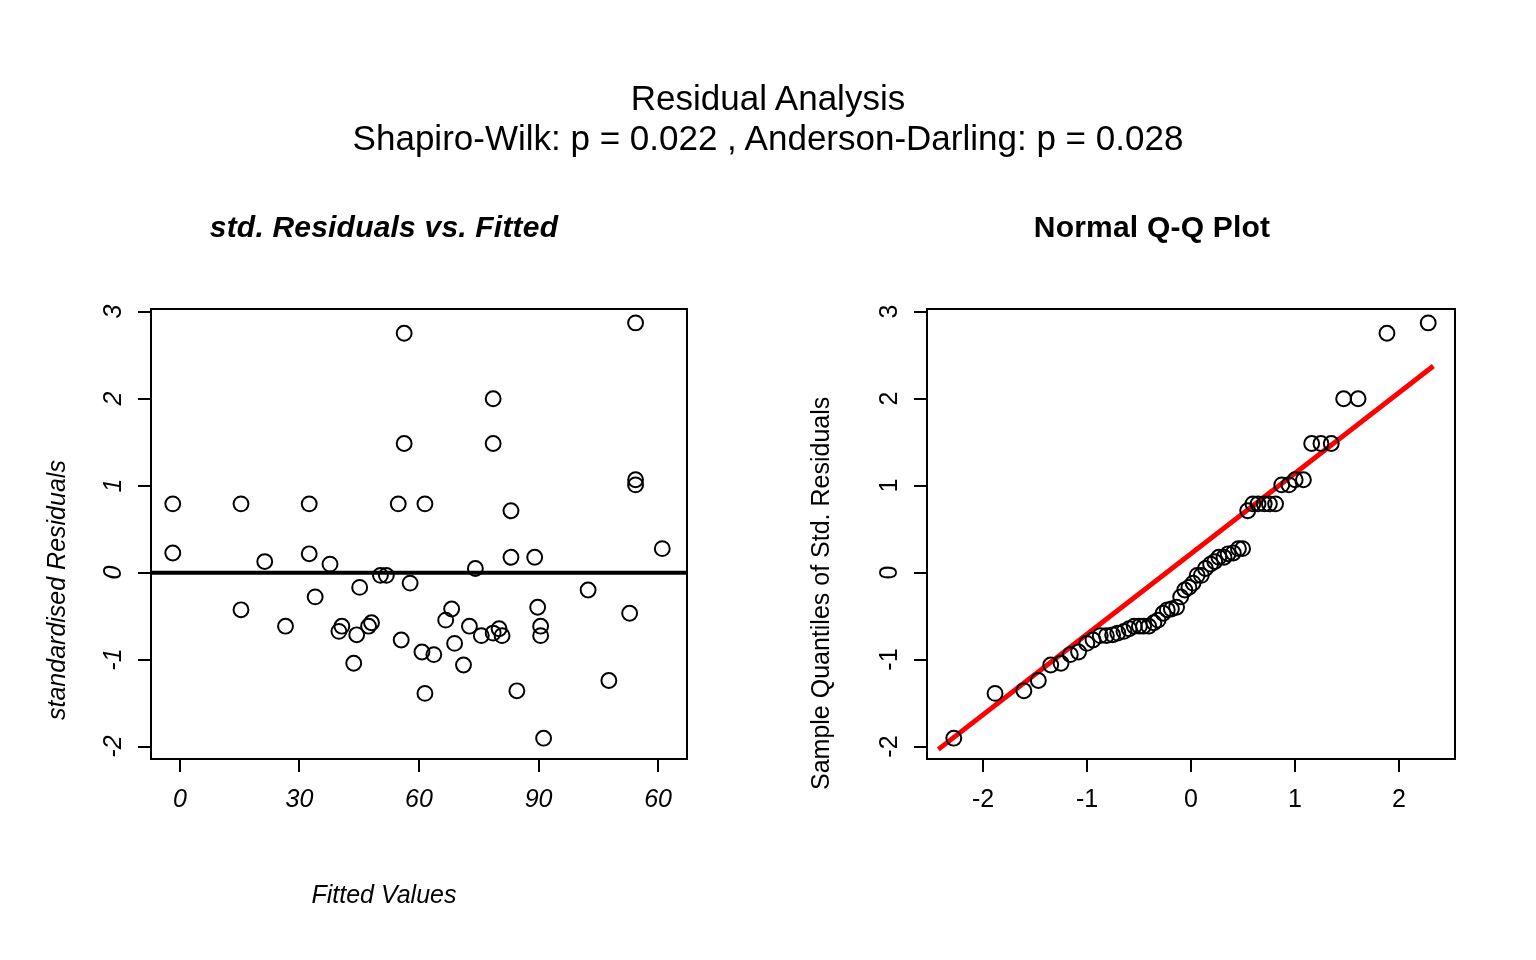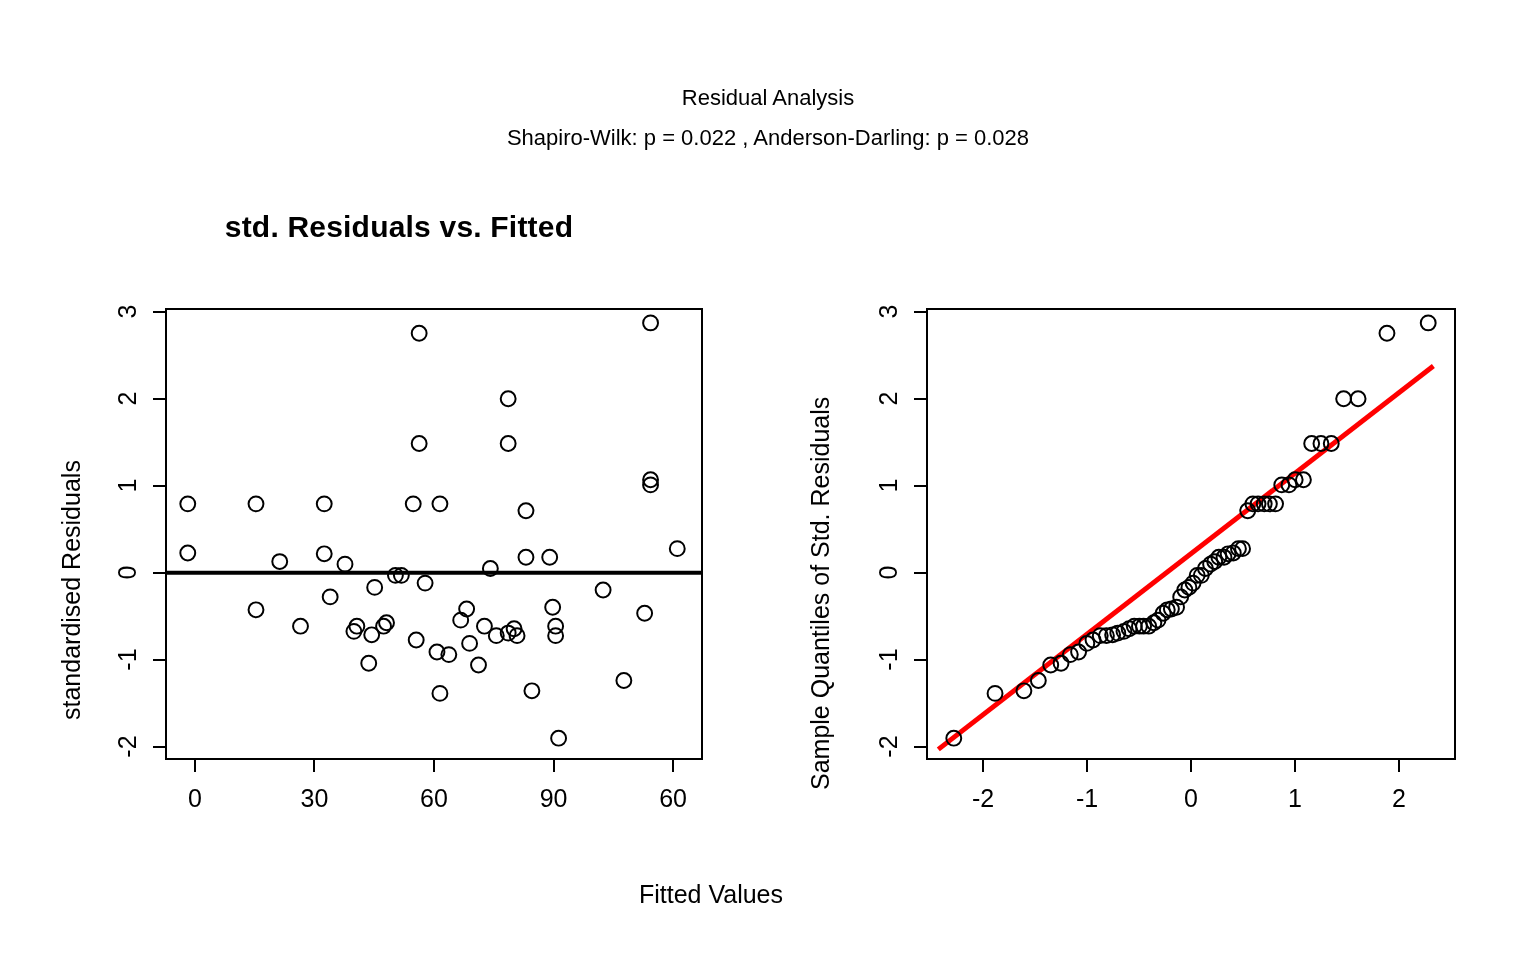--- a/index.html
+++ b/index.html
@@ -19,32 +19,32 @@
     position: relative;
     width: 1536px;
     height: 960px;
   }
   .suptitle {
     position: absolute;
     left: 0;
     top: 78px;
     width: 1536px;
     text-align: center;
-    font-size: 22px;
+    font-size: 35px;
     line-height: 40px;
     color: #000;
   }
   .suptitle .line2 { display: block; }
 
   .panel {
     position: absolute;
     top: 180px;
     height: 760px;
   }
-  #panel-left  { left: 15px;   width: 768px; }
+  #panel-left  { left: 0px;   width: 768px; font-style: italic; }
   #panel-right { left: 768px; width: 768px; }
 
   .panel-title {
     position: absolute;
     top: 30px;
     width: 100%;
     text-align: center;
     font-size: 30px;
     font-weight: bold;
     letter-spacing: 0.2px;
@@ -158,21 +158,21 @@
           <circle cx="439.3666666666667" cy="282.5" r="7.5" fill="none" stroke="#000" stroke-width="2"></circle>
           <circle cx="460.2888888888889" cy="373.7692307692308" r="7.5" fill="none" stroke="#000" stroke-width="2"></circle>
           <circle cx="481.2111111111111" cy="305.96923076923076" r="7.5" fill="none" stroke="#000" stroke-width="2"></circle>
           <circle cx="487.18888888888887" cy="13.03846153846149" r="7.5" fill="none" stroke="#000" stroke-width="2"></circle>
           <circle cx="487.18888888888887" cy="171.23846153846148" r="7.5" fill="none" stroke="#000" stroke-width="2"></circle>
           <circle cx="487.18888888888887" cy="176.45384615384614" r="7.5" fill="none" stroke="#000" stroke-width="2"></circle>
           <circle cx="514.088888888889" cy="240.77692307692308" r="7.5" fill="none" stroke="#000" stroke-width="2"></circle>
         </svg>
     </div>
     <div class="ylab" id="ylab-left" style="left:42px; top:540px;">standardised Residuals</div>
-    <div class="xlab" style="top:700px;text-align:right;">Fitted Values</div>
+    <div class="xlab" style="top:700px;">Fitted Values</div>
     <div id="ticks-left">
         <div class="tick-y" style="left: 92px; top: 551.962px;">-2</div>
         <div class="axisline" style="left: 138px; top: 565.962px; width: 12px; height: 2px;"></div>
         <div class="tick-y" style="left: 92px; top: 465.038px;">-1</div>
         <div class="axisline" style="left: 138px; top: 479.038px; width: 12px; height: 2px;"></div>
         <div class="tick-y" style="left: 92px; top: 378.115px;">0</div>
         <div class="axisline" style="left: 138px; top: 392.115px; width: 12px; height: 2px;"></div>
         <div class="tick-y" style="left: 92px; top: 291.192px;">1</div>
         <div class="axisline" style="left: 138px; top: 305.192px; width: 12px; height: 2px;"></div>
         <div class="tick-y" style="left: 92px; top: 204.269px;">2</div>
@@ -186,20 +186,21 @@
         <div class="tick-x" style="left: 389px; top: 604px;">60</div>
         <div class="axisline" style="left: 418px; top: 580px; width: 2px; height: 12px;"></div>
         <div class="tick-x" style="left: 508.556px; top: 604px;">90</div>
         <div class="axisline" style="left: 537.556px; top: 580px; width: 2px; height: 12px;"></div>
         <div class="tick-x" style="left: 628.111px; top: 604px;">60</div>
         <div class="axisline" style="left: 657.111px; top: 580px; width: 2px; height: 12px;"></div>
       </div>
   </div>
 
   <div class="panel" id="panel-right">
+    <div class="panel-title">Normal Q-Q Plot</div>
     <div class="plotbox" id="plotbox-right">
       <svg class="pts" id="svg-right" viewBox="0 0 530 452" preserveAspectRatio="none">
           <line x1="10.392156862745061" y1="443.3076923076923" x2="509.2156862745099" y2="56.49999999999994" stroke="#FF0000" stroke-width="5"></line>
           <circle cx="25.98039215686275" cy="432.0076923076923" r="7.5" fill="none" stroke="#000" stroke-width="2"></circle>
           <circle cx="67.54901960784314" cy="386.8076923076923" r="7.5" fill="none" stroke="#000" stroke-width="2"></circle>
           <circle cx="96.64705882352939" cy="384.2" r="7.5" fill="none" stroke="#000" stroke-width="2"></circle>
           <circle cx="111.19607843137254" cy="373.7692307692308" r="7.5" fill="none" stroke="#000" stroke-width="2"></circle>
           <circle cx="123.66666666666666" cy="358.12307692307695" r="7.5" fill="none" stroke="#000" stroke-width="2"></circle>
           <circle cx="134.05882352941177" cy="356.38461538461536" r="7.5" fill="none" stroke="#000" stroke-width="2"></circle>
           <circle cx="143.41176470588235" cy="347.6923076923077" r="7.5" fill="none" stroke="#000" stroke-width="2"></circle>

